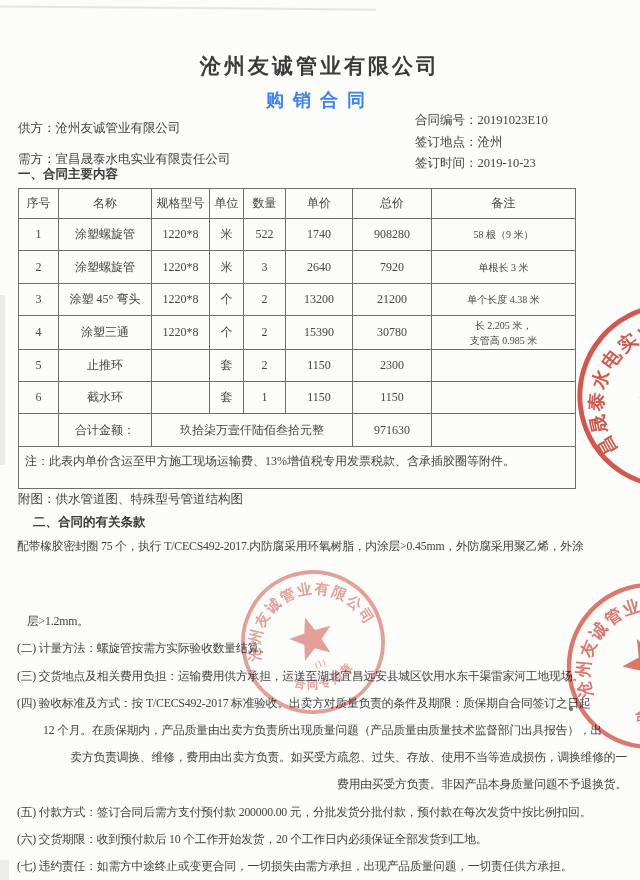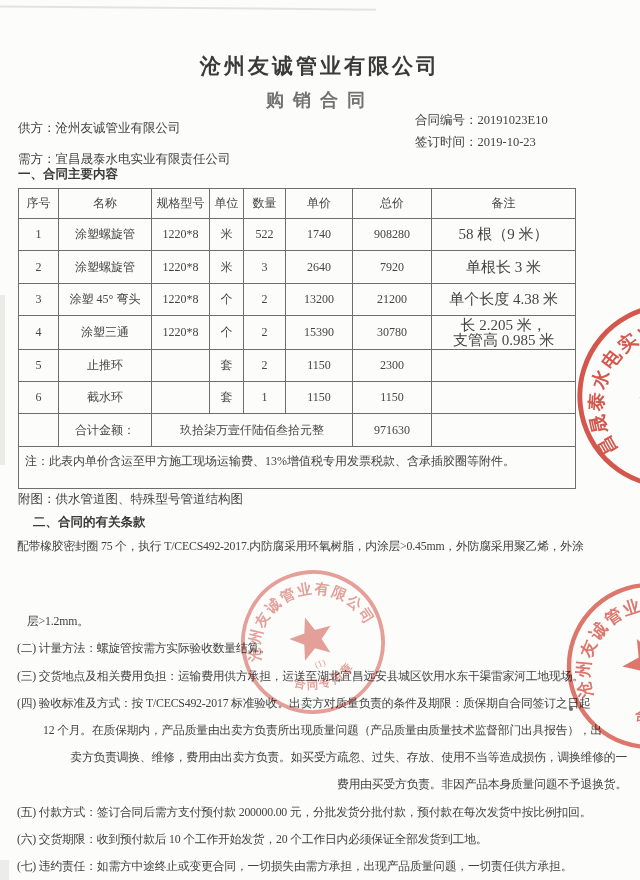--- a/index.html
+++ b/index.html
@@ -12,21 +12,21 @@
     color:#3b3b3b;
   }
   
   .scan-top-edge{position:absolute;top:7px;left:-4px;width:380px;height:2px;background:#d9d9d9;transform:rotate(.5deg);opacity:.7;}
   .scan-left-smudge{position:absolute;top:295px;left:0;width:5px;height:170px;background:#e6e6e4;opacity:.8;}
   .scan-corner-smudge{position:absolute;bottom:0;left:0;width:9px;height:20px;background:#ececea;}
 
   .title{position:absolute;top:52px;left:0;width:100%;text-align:center;
     font-size:21px;font-weight:600;letter-spacing:3px;color:#3a3a3a;}
   .subtitle{position:absolute;top:88px;left:0;width:100%;text-align:center;
-    font-size:18px;font-weight:600;letter-spacing:9px;color:#737373;}
+    font-size:18px;font-weight:600;letter-spacing:9px;color:#3b82f6;}
 
   .meta{font-size:12.5px;color:#424242;}
   .meta-supplier{position:absolute;top:120px;left:18px;}
   .meta-buyer{position:absolute;top:151px;left:18px;}
   .meta-right{position:absolute;top:110px;left:415px;line-height:21.5px;}
 
   .sec-heading{position:absolute;left:18px;font-size:12.5px;font-weight:700;color:#3a3a3a;}
   #sec1-heading{top:166px;}
   #sec2-heading{top:514px;margin-left:15px;}
 
@@ -36,21 +36,21 @@
   .contract-table td,.contract-table th{
     border:1px solid #6e6e6e;text-align:center;vertical-align:middle;
     padding:0 2px;font-weight:normal;overflow:hidden;}
   .contract-table .h-row{height:30px;padding-left:10px;}
   .contract-table .r1{height:32px;} .contract-table .r2{height:33px;}
   .contract-table .r3{height:32px;} .contract-table .r4{height:34px;}
   .contract-table .r5{height:32px;} .contract-table .r6{height:32px;}
   .contract-table .t-row{height:33px;}
   .contract-table .note-row{height:42px;}
   .contract-table .note-cell{text-align:left;padding:0 6px 12px 6px;font-size:12px;color:#424242;}
-  .contract-table .remark-cell{white-space:pre-line;line-height:15px;font-size:15px;}
+  .contract-table .remark-cell{white-space:pre-line;line-height:15px;font-size:10px;}
 
   .attachment-line{position:absolute;top:491px;left:18px;font-size:12.5px;color:#424242;}
 
   .clauses{position:absolute;top:533px;left:17px;width:610px;font-size:11.8px;color:#424242;letter-spacing:-0.2px;}
   .cl-line{height:27.2px;line-height:27.2px;white-space:nowrap;}
   .clause[data-id="c1"] .cl-line:nth-child(n+2){margin-left:10px;margin-top:48px;}
   .clause[data-id="c4"] .cl-line:nth-child(2){margin-left:26px;}
   .clause[data-id="c4"] .cl-line:nth-child(n+3){text-align:right;}
 
   
@@ -80,20 +80,21 @@
   <div class="subtitle">购销合同</div>
 
   <div class="meta meta-buyer">
     <span>需方：</span><span>宜昌晟泰水电实业有限责任公司</span>
   </div>
   <div class="meta meta-supplier">
     <span>供方：</span><span>沧州友诚管业有限公司</span>
   </div>
   <div class="meta meta-right">
     <div><span>合同编号：</span><span>20191023E10</span></div>
+    <div><span>签订地点：</span><span>沧州</span></div>
     <div><span>签订时间：</span><span>2019-10-23</span></div>
   </div>
 
   <div class="sec-heading" id="sec1-heading">一、合同主要内容</div>
 
   <table class="contract-table">
     <colgroup>
       <col style="width:40px">
         <col style="width:93px">
         <col style="width:58px">

